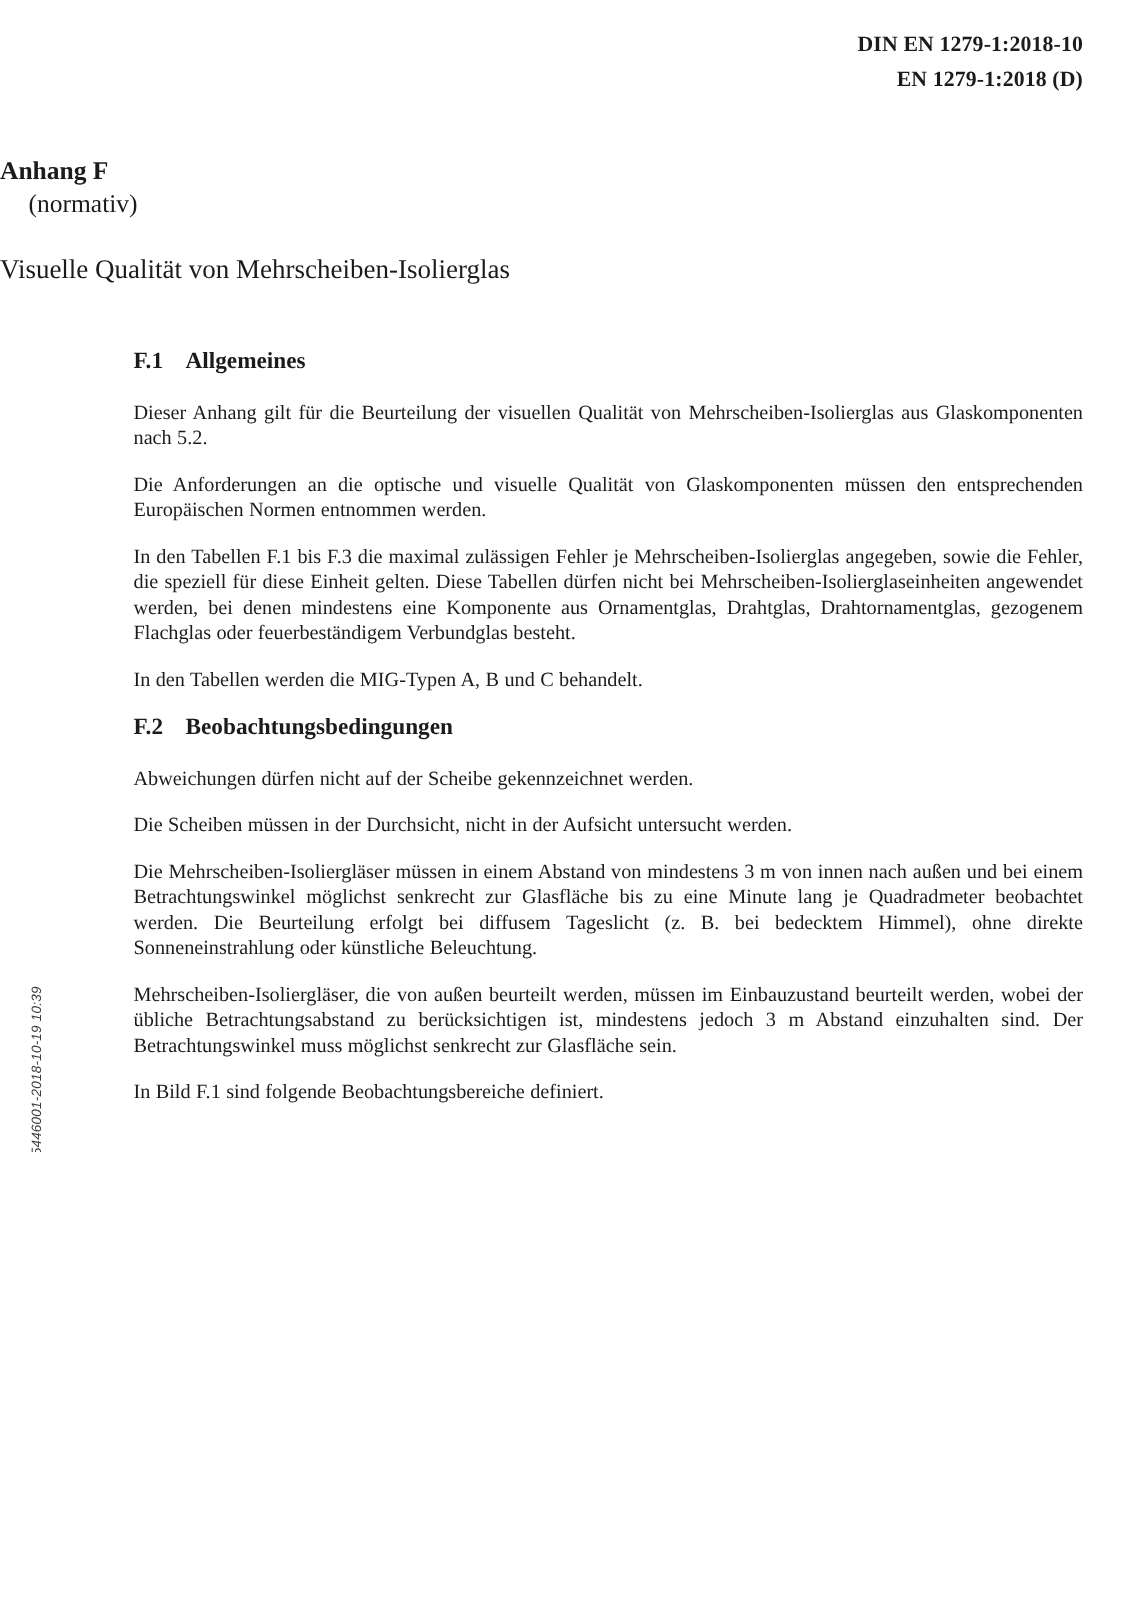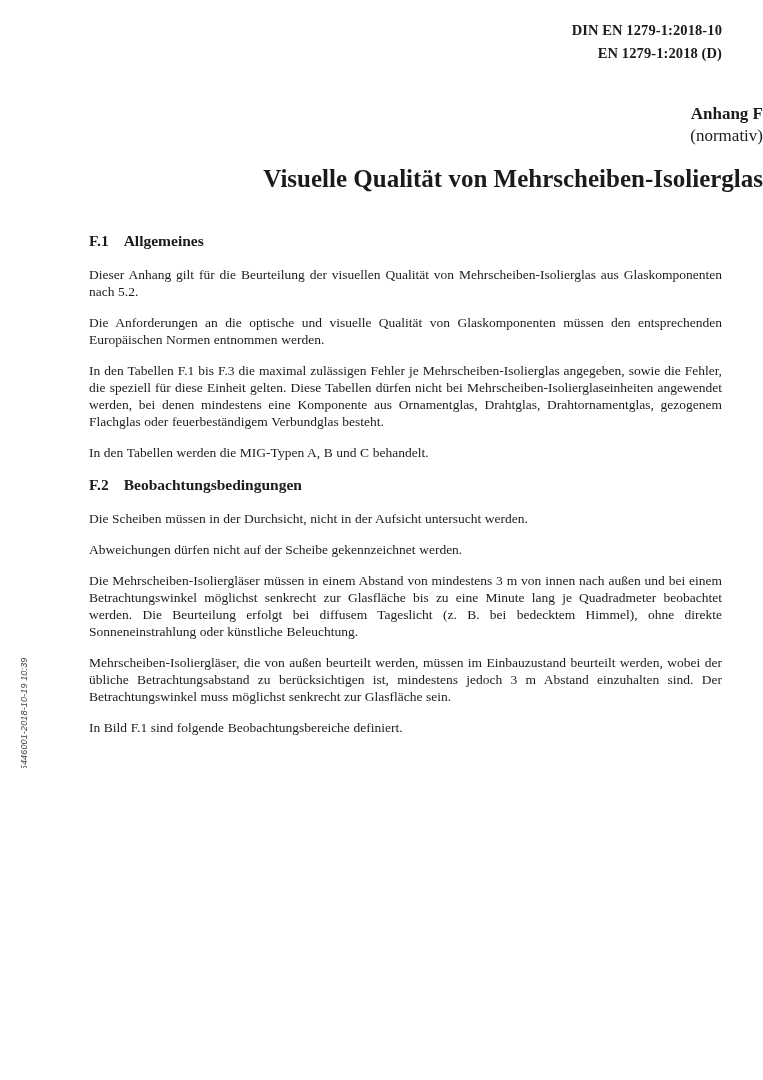--- a/index.html
+++ b/index.html
@@ -24,36 +24,36 @@
     font-weight: bold;
     font-size: 14.5px;
     line-height: 23px;
     letter-spacing: 0.1px;
   }
   .annex-block {
     position: absolute;
     top: 103px;
     left: 0;
     width: 100%;
-    text-align: right;
+    text-align: left;
   }
   .annex-title {
     font-weight: bold;
     font-size: 17px;
     line-height: 22px;
   }
   .annex-subtitle {
     font-weight: normal;
     font-size: 17px;
     line-height: 22px;
     padding-left: 19px;
   }
   .annex-heading {
-    font-weight: bold;
-    font-size: 25px;
+    font-weight: normal;
+    font-size: 18px;
     line-height: 24px;
     margin-top: 20px;
   }
   .content {
     position: absolute;
     top: 231px;
     left: 89px;
     width: 633px;
     font-family: Liberation Serif, serif;
   }
@@ -120,22 +120,22 @@
       <span class="sec-num">F.1</span><span>Allgemeines</span>
     </div>
     <p>Dieser Anhang gilt für die Beurteilung der visuellen Qualität von Mehrscheiben-Isolierglas aus Glaskom­ponenten nach 5.2.</p>
     <p>Die Anforderungen an die optische und visuelle Qualität von Glaskomponenten müssen den entsprechenden Europäischen Normen entnommen werden.</p>
     <p>In den Tabellen F.1 bis F.3 die maximal zulässigen Fehler je Mehrscheiben-Isolierglas angegeben, sowie die Fehler, die speziell für diese Einheit gelten. Diese Tabellen dürfen nicht bei Mehrscheiben-Isolierglasein­heiten angewendet werden, bei denen mindestens eine Komponente aus Ornamentglas, Drahtglas, Draht­ornamentglas, gezogenem Flachglas oder feuerbeständigem Verbundglas besteht.</p>
     <p>In den Tabellen werden die MIG-Typen A, B und C behandelt.</p>
 
     <div class="section-heading later">
       <span class="sec-num">F.2</span><span>Beobachtungsbedingungen</span>
     </div>
+    <p>Abweichungen dürfen nicht auf der Scheibe gekennzeichnet werden.</p>
     <p>Die Scheiben müssen in der Durchsicht, nicht in der Aufsicht untersucht werden.</p>
-    <p>Abweichungen dürfen nicht auf der Scheibe gekennzeichnet werden.</p>
     <p>Die Mehrscheiben-Isoliergläser müssen in einem Abstand von mindestens 3 m von innen nach außen und bei einem Betrachtungswinkel möglichst senkrecht zur Glasfläche bis zu eine Minute lang je Quadradmeter beobachtet werden. Die Beurteilung erfolgt bei diffusem Tageslicht (z. B. bei bedecktem Himmel), ohne direkte Sonneneinstrahlung oder künstliche Beleuchtung.</p>
     <p>Mehrscheiben-Isoliergläser, die von außen beurteilt werden, müssen im Einbauzustand beurteilt werden, wobei der übliche Betrachtungsabstand zu berücksichtigen ist, mindestens jedoch 3 m Abstand einzuhalten sind. Der Betrachtungswinkel muss möglichst senkrecht zur Glasfläche sein.</p>
     <p>In Bild F.1 sind folgende Beobachtungsbereiche definiert.</p>
 
   </div>
 
   <div class="watermark">Normen-Download-Beuth-Glas Trösch GmbH-KdNr.4549848-LfNr.8605446001-2018-10-19 10:39</div>
 
   <div class="page-number">20</div>
 

